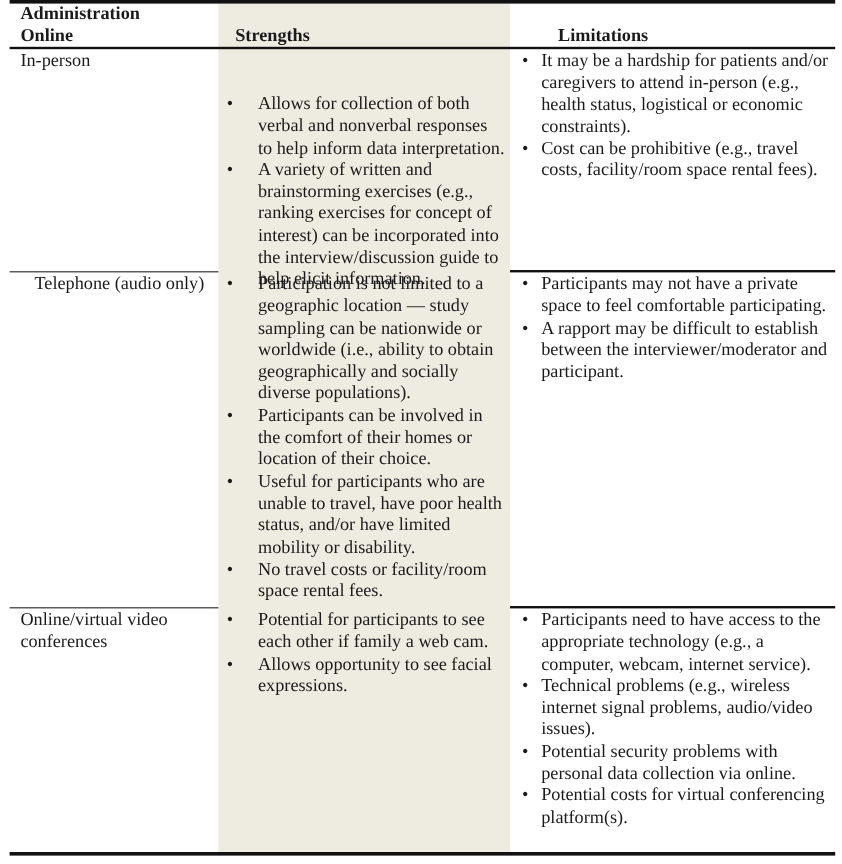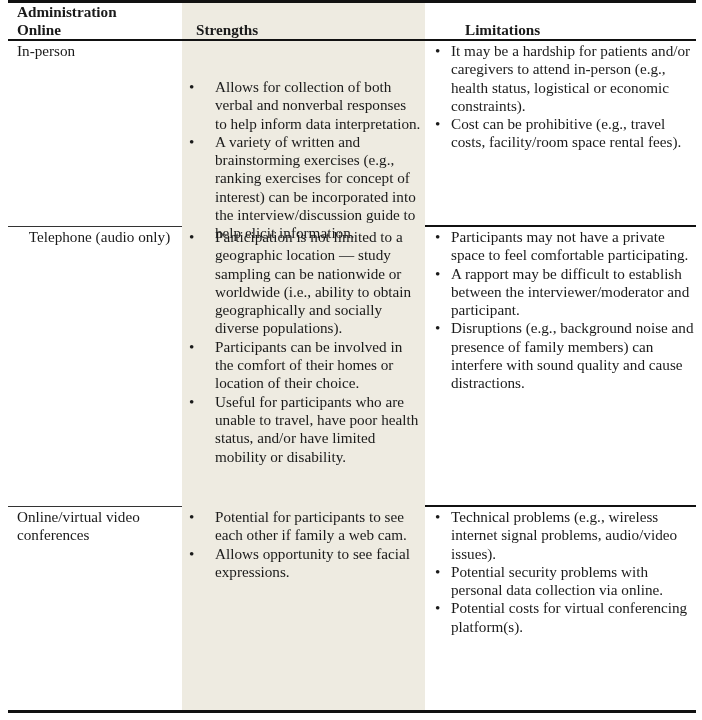--- a/index.html
+++ b/index.html
@@ -44,34 +44,35 @@
     <li>Cost can be prohibitive (e.g., travel costs, facility/room space rental fees).</li>
   </ul>
   <div class="rule" style="left:8px; top:226px; width:174px; height:1px; background:#333;"></div>
   <div class="rule" style="left:425px; top:225px; width:271px;"></div>
 
   <div class="cell" style="left:17px; top:228px; width:165px;text-align:center;">Telephone (audio only)</div>
   <ul class="cell s" style="left:185px; top:228px; width:236px;">
     <li>Participation is not limited to a geographic location — study sampling can be nationwide or worldwide (i.e., ability to obtain geographically and socially diverse populations).</li>
     <li>Participants can be involved in the comfort of their homes or location of their choice.</li>
     <li>Useful for participants who are unable to travel, have poor health status, and/or have limited mobility or disability.</li>
+    <li>No travel costs or facility/room space rental fees.</li>
   </ul>
   <ul class="cell l" style="left:432px; top:228px; width:262px;">
     <li>Participants may not have a private space to feel comfortable participating.</li>
     <li>A rapport may be difficult to establish between the interviewer/moderator and participant.</li>
-    <li>Disruptions (e.g., background noise and presence of family members) can interfere with sound quality and cause distractions.</li>
   </ul>
   <div class="rule" style="left:8px; top:506px; width:174px; height:1px; background:#333;"></div>
   <div class="rule" style="left:425px; top:505px; width:271px;"></div>
 
   <div class="cell" style="left:17px; top:508px; width:150px;">Online/virtual video conferences</div>
   <ul class="cell s" style="left:185px; top:508px; width:236px;">
     <li>Potential for participants to see each other if family a web cam.</li>
     <li>Allows opportunity to see facial expressions.</li>
   </ul>
   <ul class="cell l" style="left:432px; top:508px; width:262px;">
+    <li>Participants need to have access to the appropriate technology (e.g., a computer, webcam, internet service).</li>
     <li>Technical problems (e.g., wireless internet signal problems, audio/video issues).</li>
     <li>Potential security problems with personal data collection via online.</li>
     <li>Potential costs for virtual conferencing platform(s).</li>
   </ul>
 
   <div class="bottomline"></div>
 </div>
 
 </body></html>

